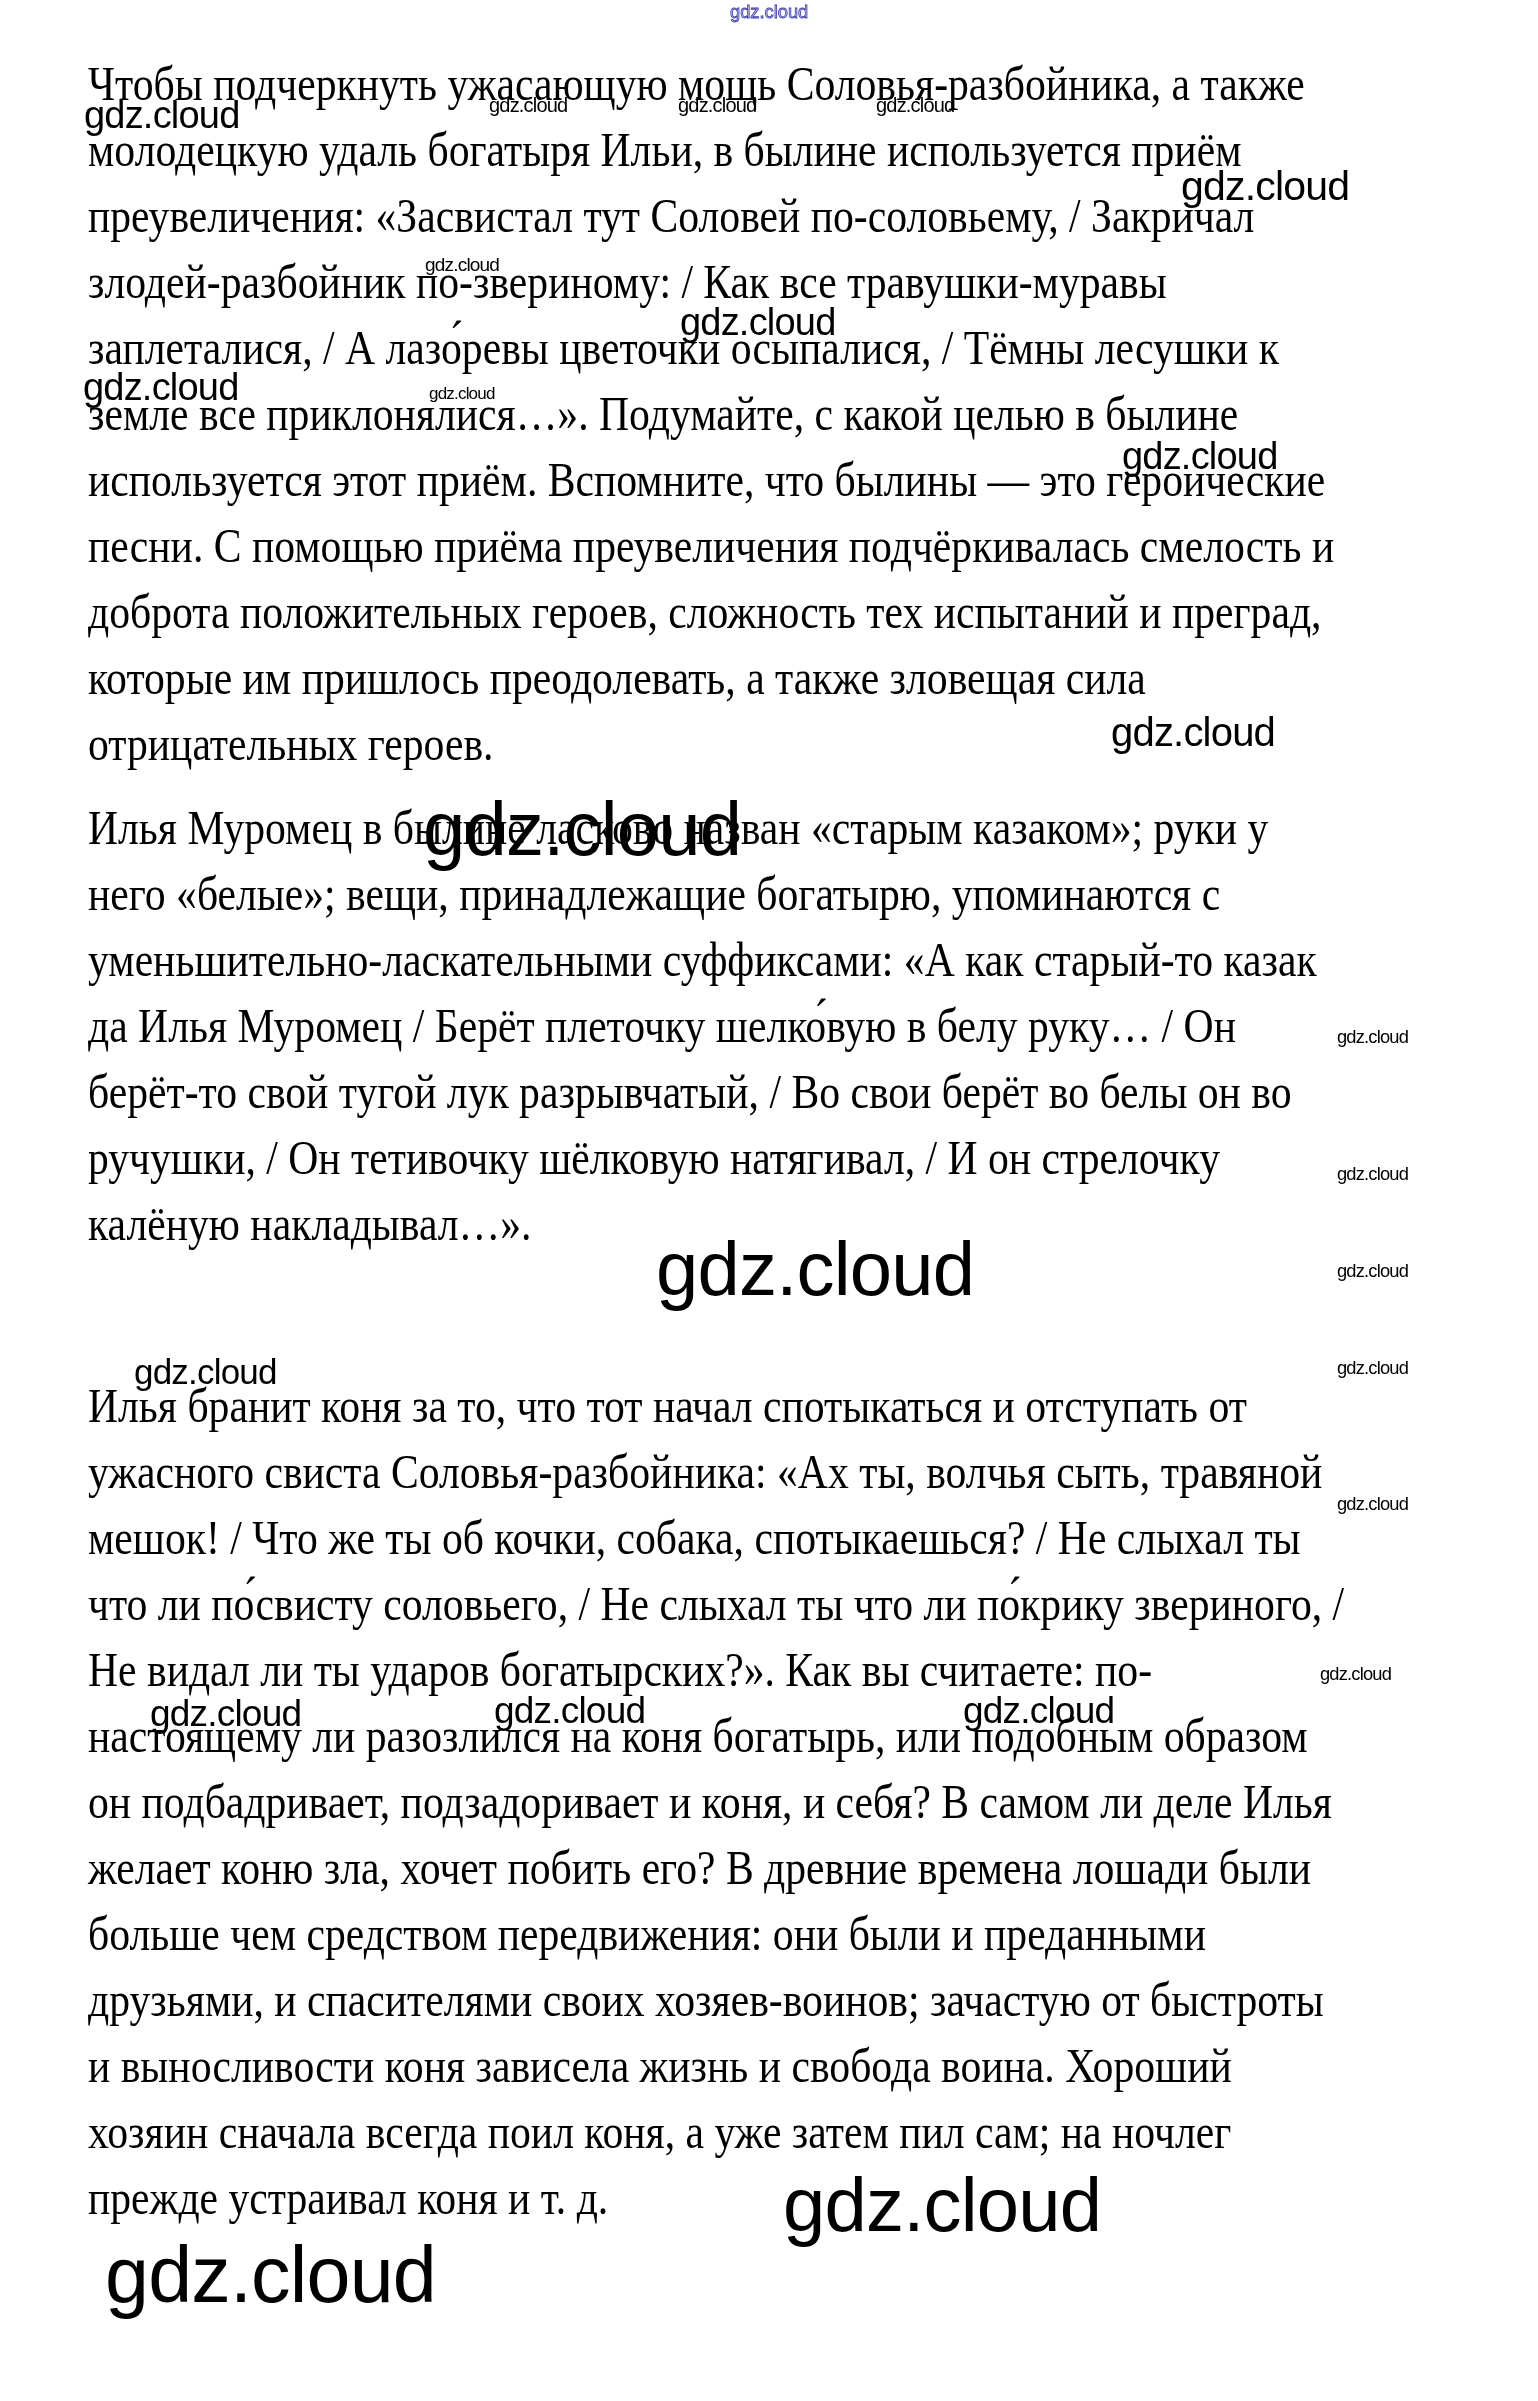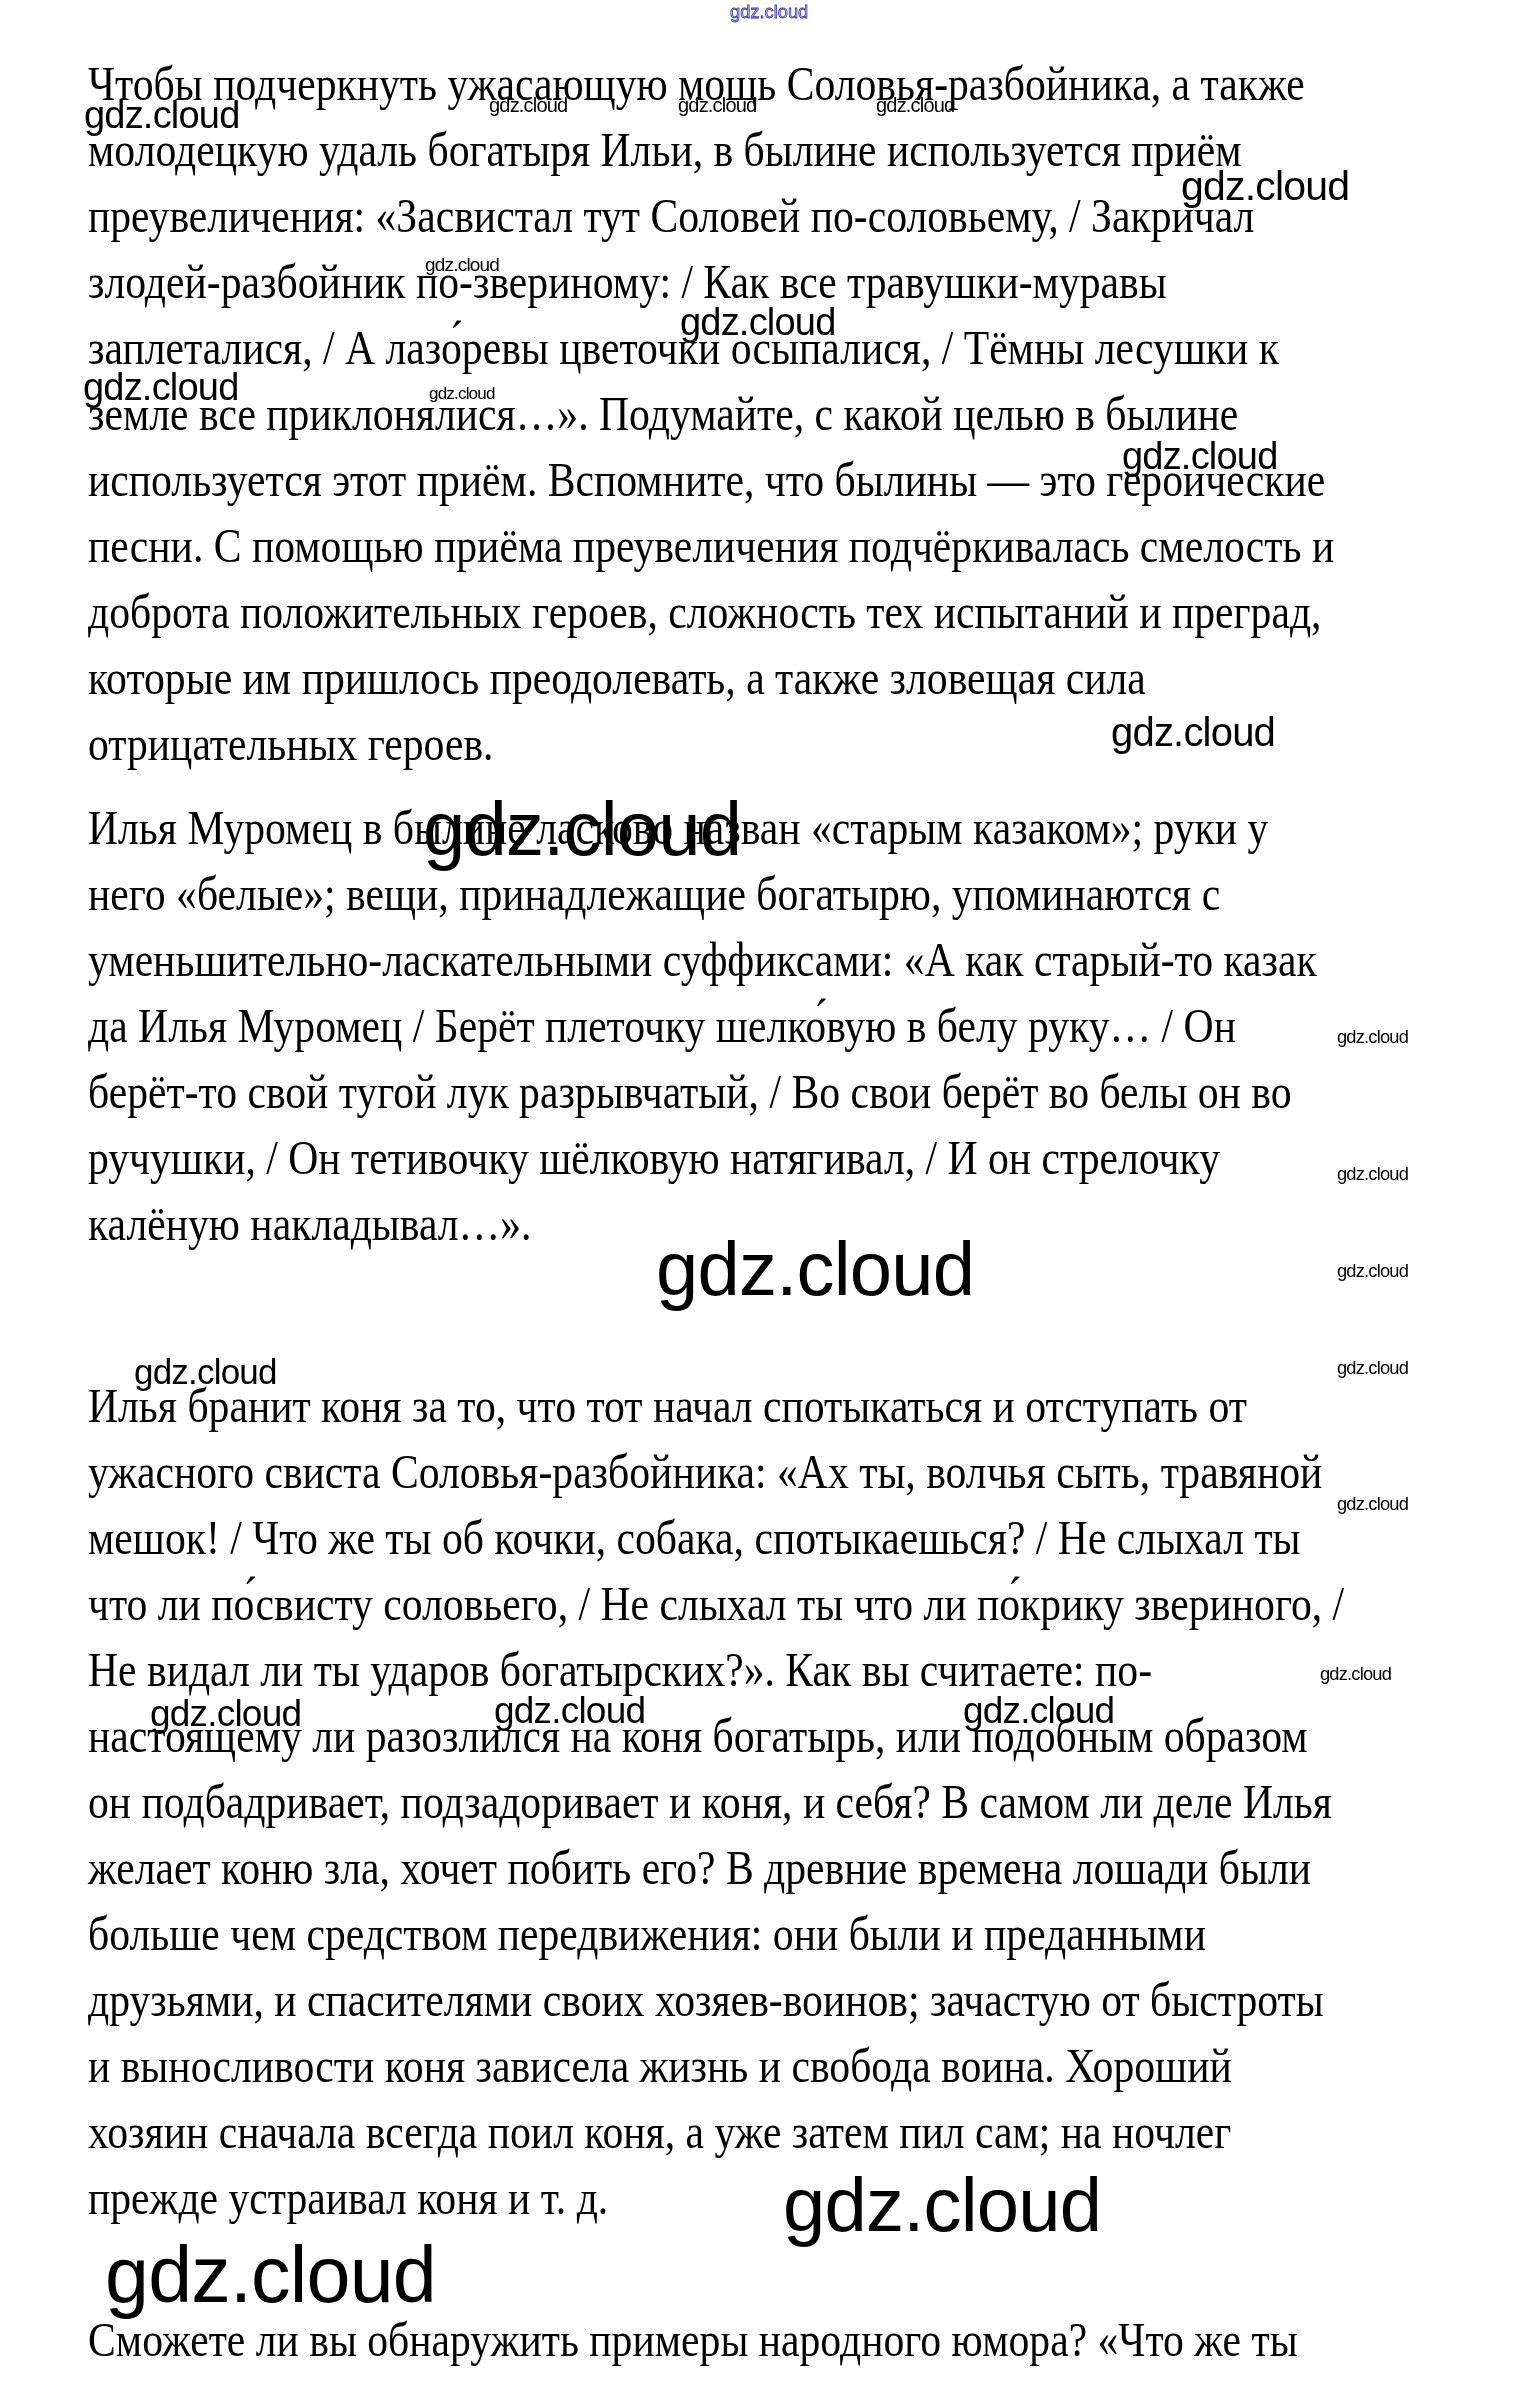--- a/index.html
+++ b/index.html
@@ -114,17 +114,14 @@
       <div class="text-line">Не видал ли ты ударов богатырских?». Как вы считаете: по-</div>
       <div class="text-line">настоящему ли разозлился на коня богатырь, или подобным образом</div>
       <div class="text-line">он подбадривает, подзадоривает и коня, и себя? В самом ли деле Илья</div>
       <div class="text-line">желает коню зла, хочет побить его? В древние времена лошади были</div>
       <div class="text-line">больше чем средством передвижения: они были и преданными</div>
       <div class="text-line">друзьями, и спасителями своих хозяев-воинов; зачастую от быстроты</div>
       <div class="text-line">и выносливости коня зависела жизнь и свобода воина. Хороший</div>
       <div class="text-line">хозяин сначала всегда поил коня, а уже затем пил сам; на ночлег</div>
       <div class="text-line">прежде устраивал коня и т. д.</div>
     </div>
-  <div class="para" id="para-4">
-      <div class="text-line">Сможете ли вы обнаружить примеры народного юмора? «Что же ты</div>
-    </div>
 </div>
 
 
 </body></html>

